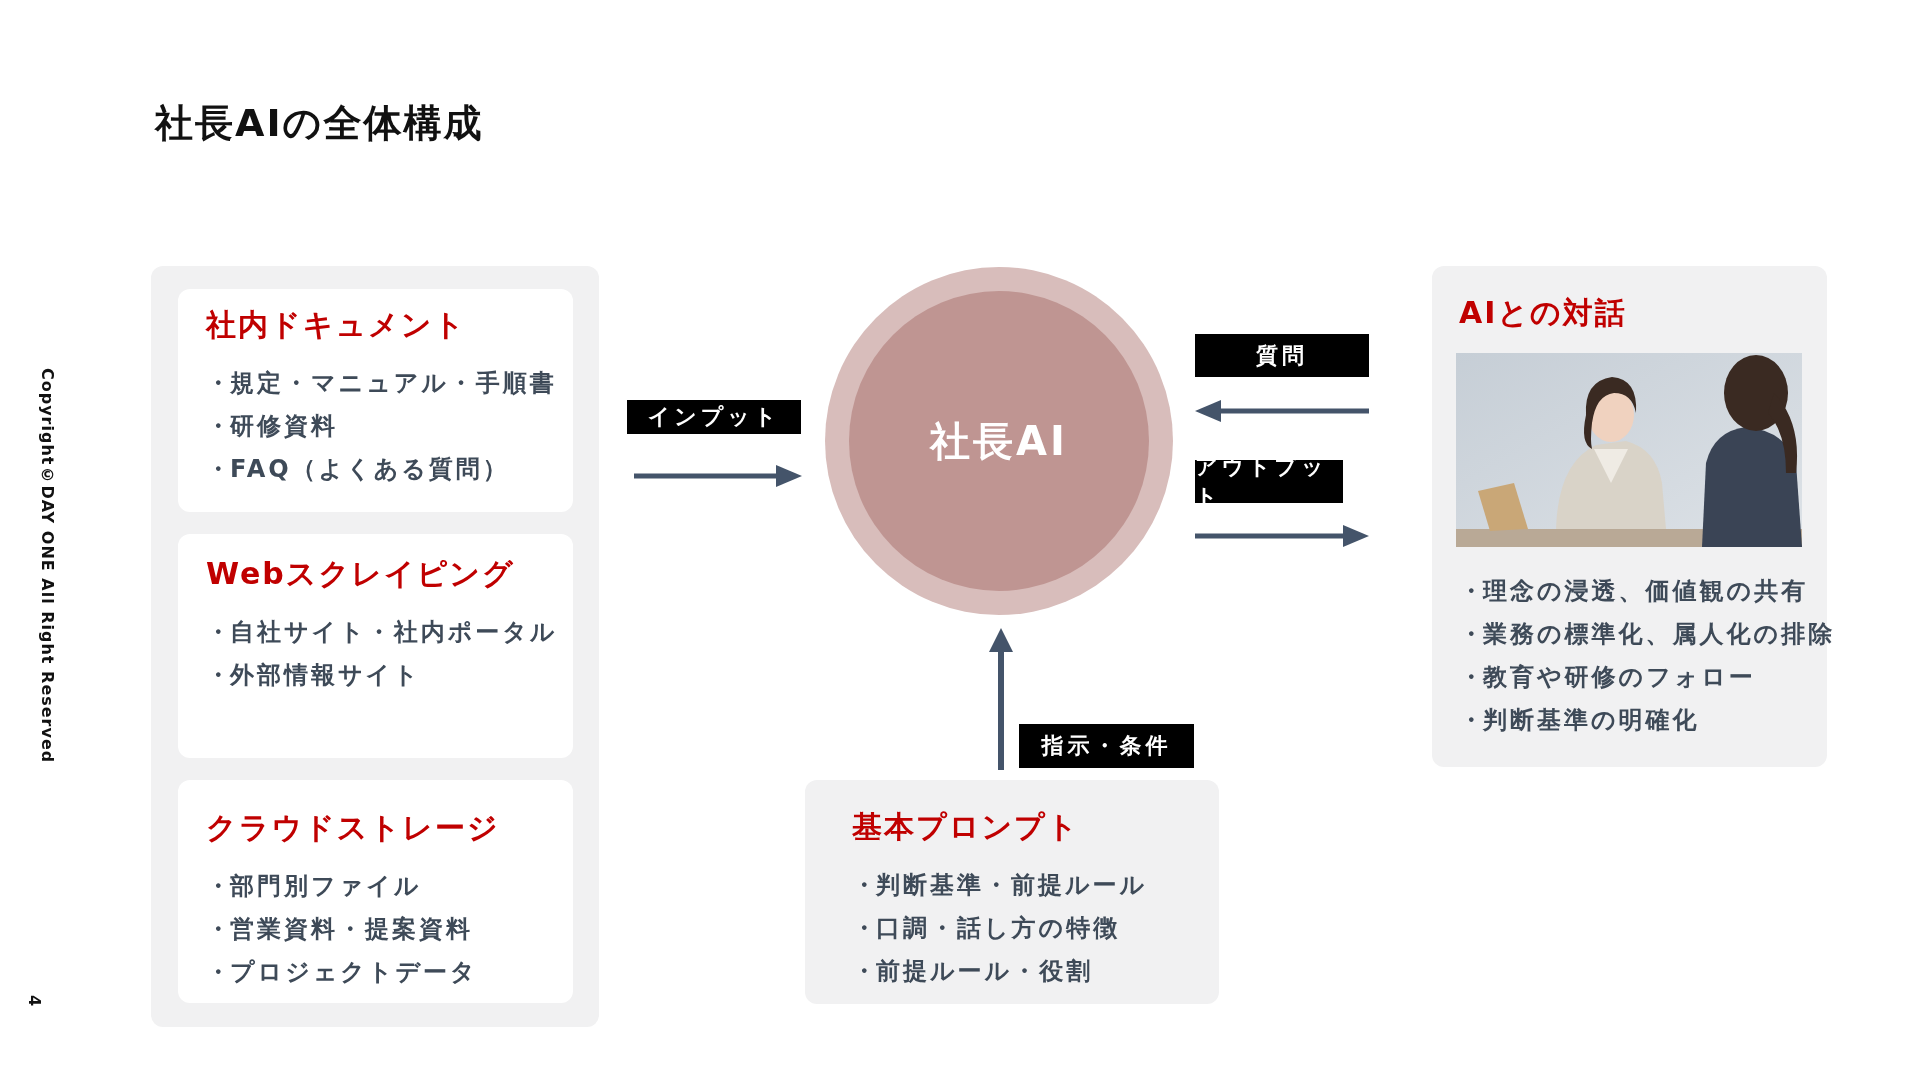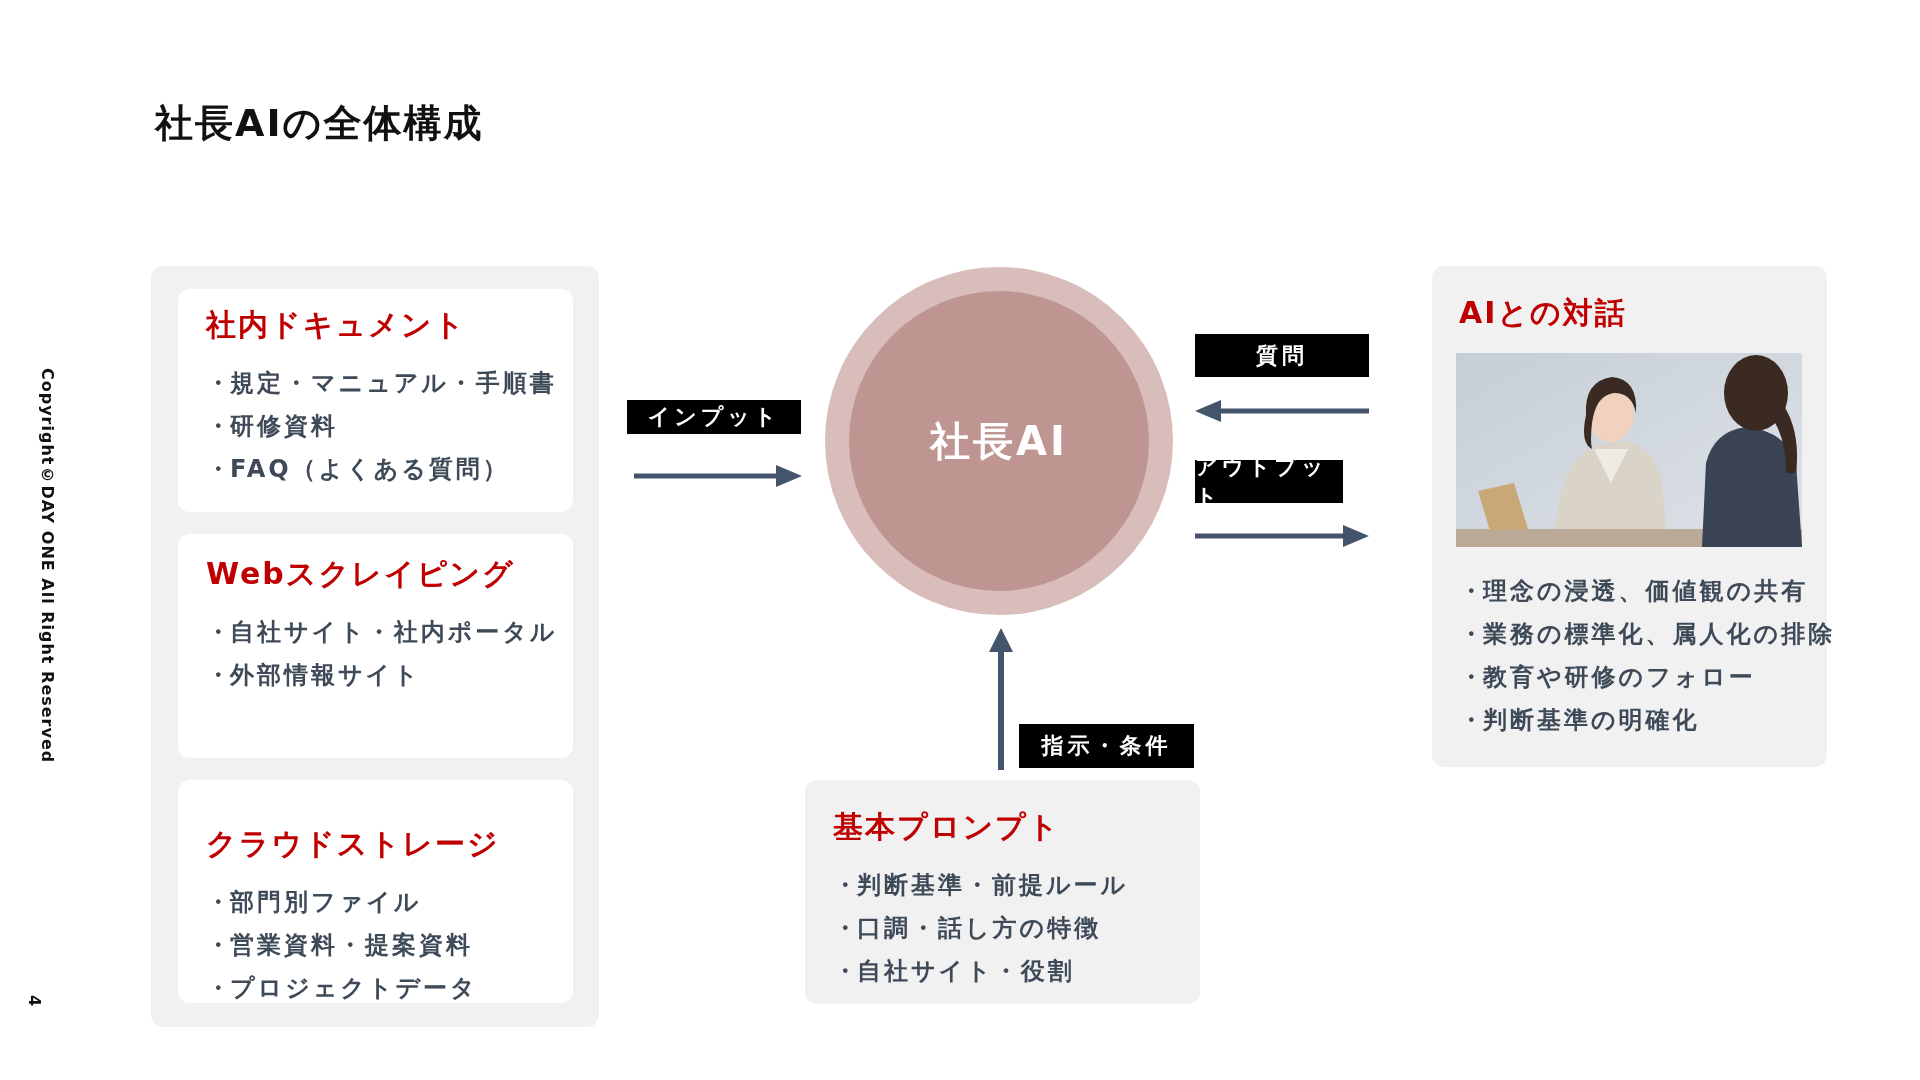--- a/index.html
+++ b/index.html
@@ -81,21 +81,21 @@
   <div style="padding:20px 0 0 28px;">
     <h3 class="card-title">Webスクレイピング</h3>
     <ul class="items" style="margin-top:16px;">
       <li>自社サイト・社内ポータル</li>
       <li>外部情報サイト</li>
     </ul>
   </div>
 </div>
 
 <div class="abs card" style="left:178px; top:780px; width:395px; height:223px;">
-  <div style="padding:28px 0 0 28px;margin-top:16px;">
+  <div style="padding:28px 0 0 28px;">
     <h3 class="card-title">クラウドストレージ</h3>
     <ul class="items" style="margin-top:16px;">
       <li>部門別ファイル</li>
       <li>営業資料・提案資料</li>
       <li>プロジェクトデータ</li>
     </ul>
   </div>
 </div>
 
 <div class="abs label-box" style="left:627px; top:400px; width:174px; height:34px;">インプット</div>
@@ -120,27 +120,27 @@
   <line x1="0" y1="12" x2="150" y2="12" stroke="#44546a" stroke-width="5"></line>
   <polygon points="148,1 174,12 148,23" fill="#44546a"></polygon>
 </svg>
 
 <svg class="arrow" style="left:989px; top:628px;" width="24" height="142">
   <line x1="12" y1="20" x2="12" y2="142" stroke="#44546a" stroke-width="6"></line>
   <polygon points="0,24 12,0 24,24" fill="#44546a"></polygon>
 </svg>
 <div class="abs label-box" style="left:1019px; top:724px; width:175px; height:44px;">指示・条件</div>
 
-<div class="abs panel" style="left:805px; top:780px; width:395px; height:224px;">
+<div class="abs panel" style="left:805px; top:780px; width:395px; height:224px;padding-left:19px;">
   <div style="padding:27px 0 0 28px;">
     <h3 class="card-title">基本プロンプト</h3>
     <ul class="items" style="margin-top:16px;">
       <li>判断基準・前提ルール</li>
       <li>口調・話し方の特徴</li>
-      <li>自社サイト・役割</li>
+      <li>前提ルール・役割</li>
     </ul>
   </div>
 </div>
 
 <div class="abs panel" style="left:1432px; top:266px; width:395px; height:501px;"></div>
 <h3 class="abs card-title" style="left:1459px; top:293px;">AIとの対話</h3>
 
 <div class="abs photo">
   <svg width="346" height="194" viewBox="0 0 346 194">
     <defs>

